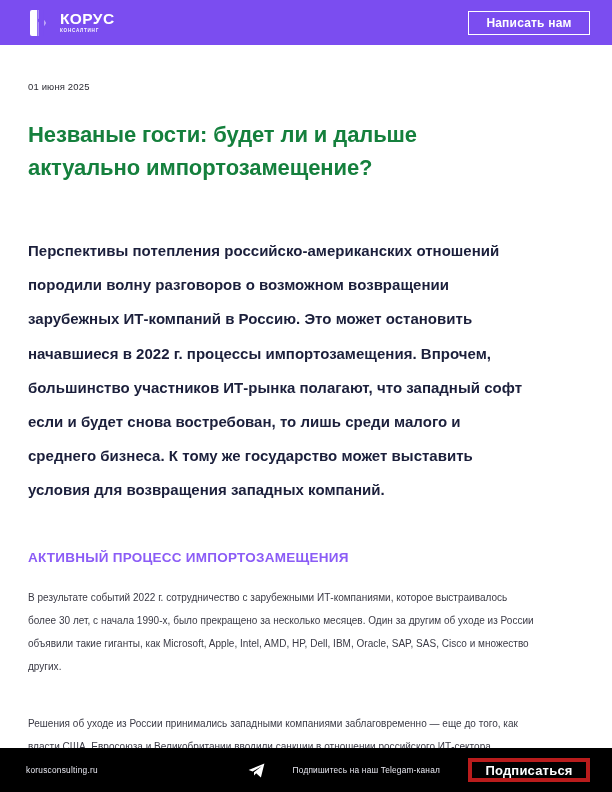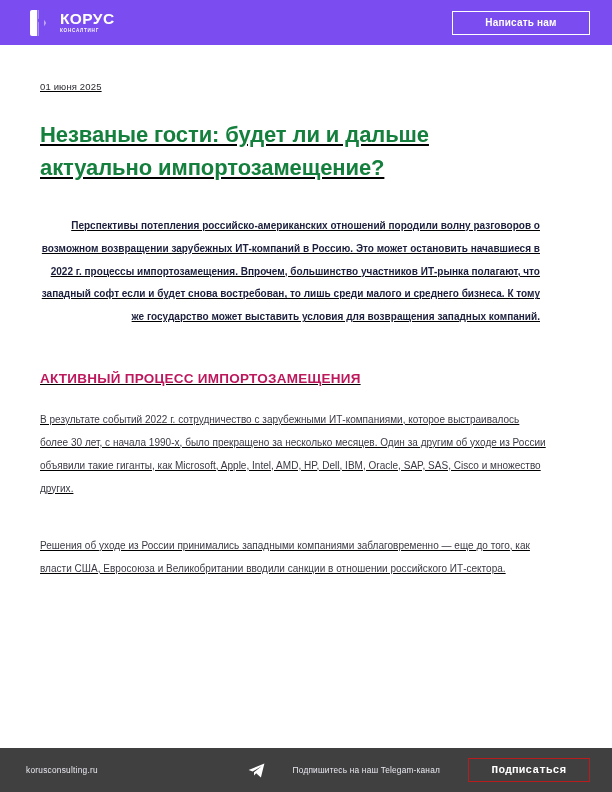--- a/index.html
+++ b/index.html
@@ -73,72 +73,70 @@
     margin-top: 3px;
     opacity: 0.95;
     line-height: 1;
   }
 
   .header-btn {
     border: 1px solid #ffffff;
     background: transparent;
     color: #ffffff;
     font-family: inherit;
-    font-size: 10px;
+    font-size: 12px;
     font-weight: bold;
     letter-spacing: 0.2px;
-    width: 138px;
+    width: 122px;
     height: 24px;
     display: flex;
     align-items: center;
     justify-content: center;
     cursor: pointer;
   }
 
   
   .content {
     flex: 1 1 auto;
-    padding: 0 45px 0 40px;
+    padding: 0 45px 0 28px;
     overflow: hidden;
-    text-decoration: underline;
   }
 
   .date {
     font-size: 9.5px;
     color: #2b2b33;
     margin-top: 36px;
     letter-spacing: 0.15px;
   }
 
   .article-title {
     margin-top: 27px;
     font-size: 22px;
     font-weight: bold;
     color: #15803d;
     line-height: 1.48;
     letter-spacing: -0.1px;
     max-width: 470px;
   }
 
   .lead {
-    margin-top: 31px;
-    font-size: 10px;
+    margin-top: 50px;
+    font-size: 15px;
     font-weight: bold;
     color: #1b1f3b;
     line-height: 2.28;
     letter-spacing: 0.02px;
     max-width: 500px;
-    text-align: right;
   }
 
   .section-heading {
     margin-top: 41px;
     font-size: 13.5px;
     font-weight: bold;
-    color: #be185d;
+    color: #8b5cf6;
     letter-spacing: 0.25px;
     line-height: 1.3;
   }
 
   .body-para {
     margin-top: 20px;
     font-size: 10px;
     color: #3a3a45;
     line-height: 2.3;
     letter-spacing: 0.02px;
@@ -146,21 +144,21 @@
     font-weight: normal;
   }
 
   .body-para + .body-para {
     margin-top: 34px;
   }
 
   
   .footer {
     height: 44px;
-    background: #404040;
+    background: #000000;
     display: flex;
     align-items: center;
     padding: 0 22px 0 26px;
     flex: 0 0 auto;
   }
 
   .footer-url {
     color: #e9e9f2;
     font-size: 8.3px;
     letter-spacing: 0.25px;
@@ -182,25 +180,25 @@
 
   .footer-cta-text {
     color: #e9e9f2;
     font-size: 8.3px;
     letter-spacing: 0.2px;
     white-space: nowrap;
     padding-left: 19px;
   }
 
   .footer-btn {
-    border: 1px solid #b91c1c;
+    border: 4px solid #b91c1c;
     background: transparent;
     color: #ffffff;
-    font-family: Liberation Mono, monospace;
-    font-size: 11px;
+    font-family: Liberation Sans, sans-serif;
+    font-size: 13px;
     font-weight: bold;
     letter-spacing: 0.2px;
     width: 122px;
     height: 24px;
     display: flex;
     align-items: center;
     justify-content: center;
     cursor: pointer;
     margin-left: 28px;
   }

